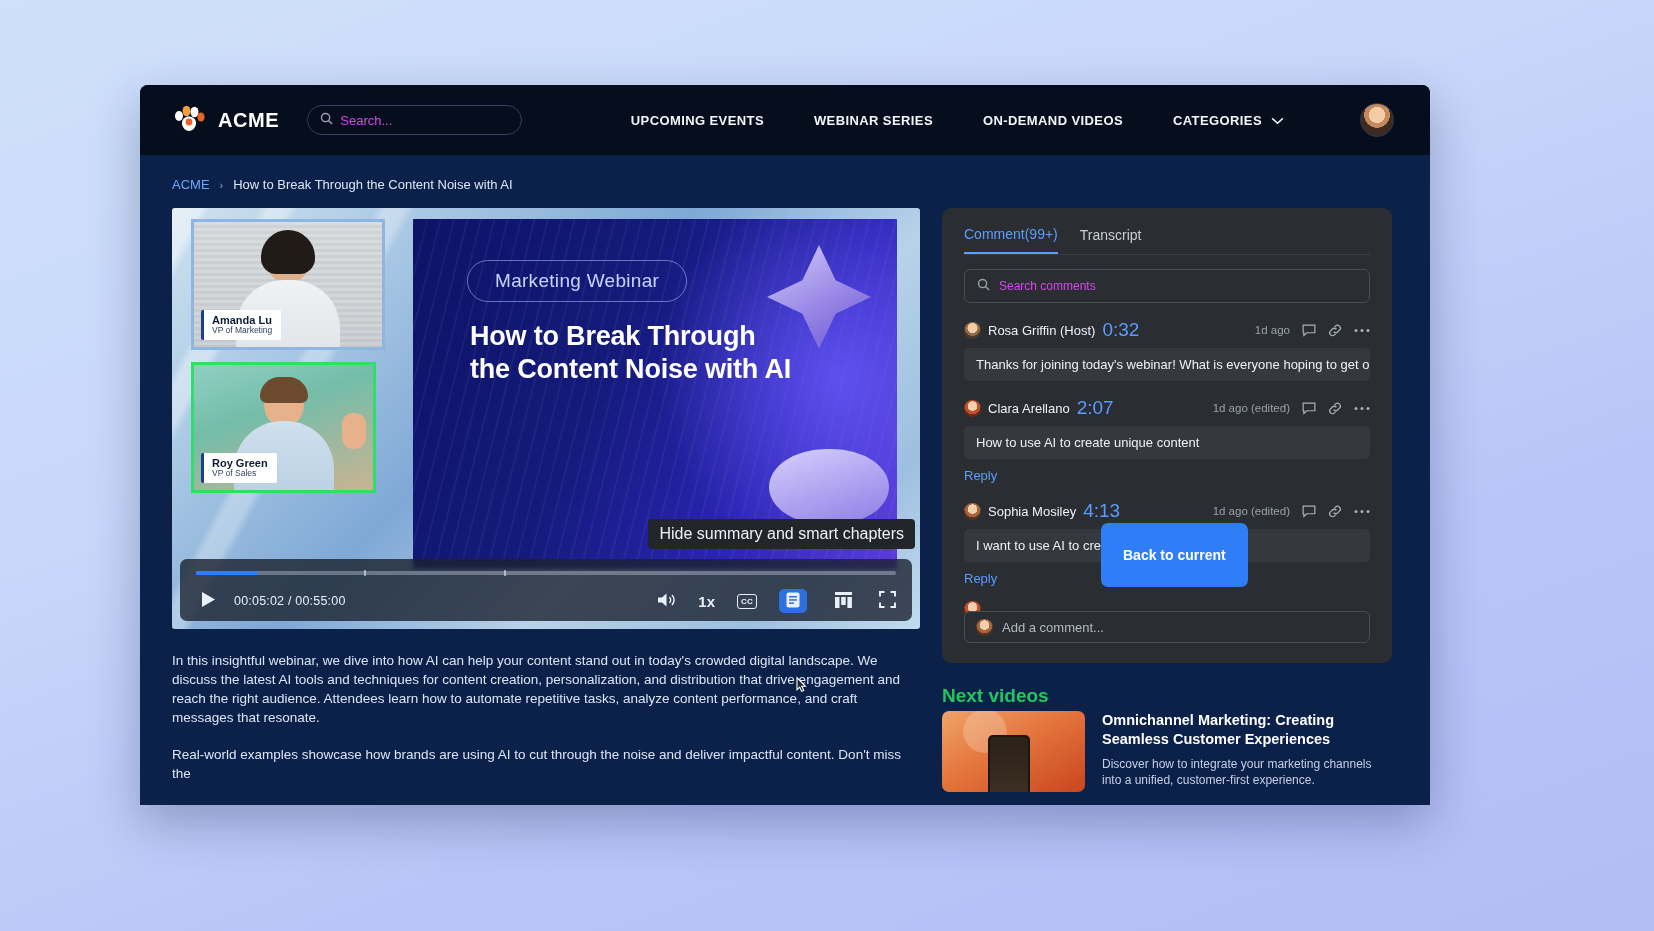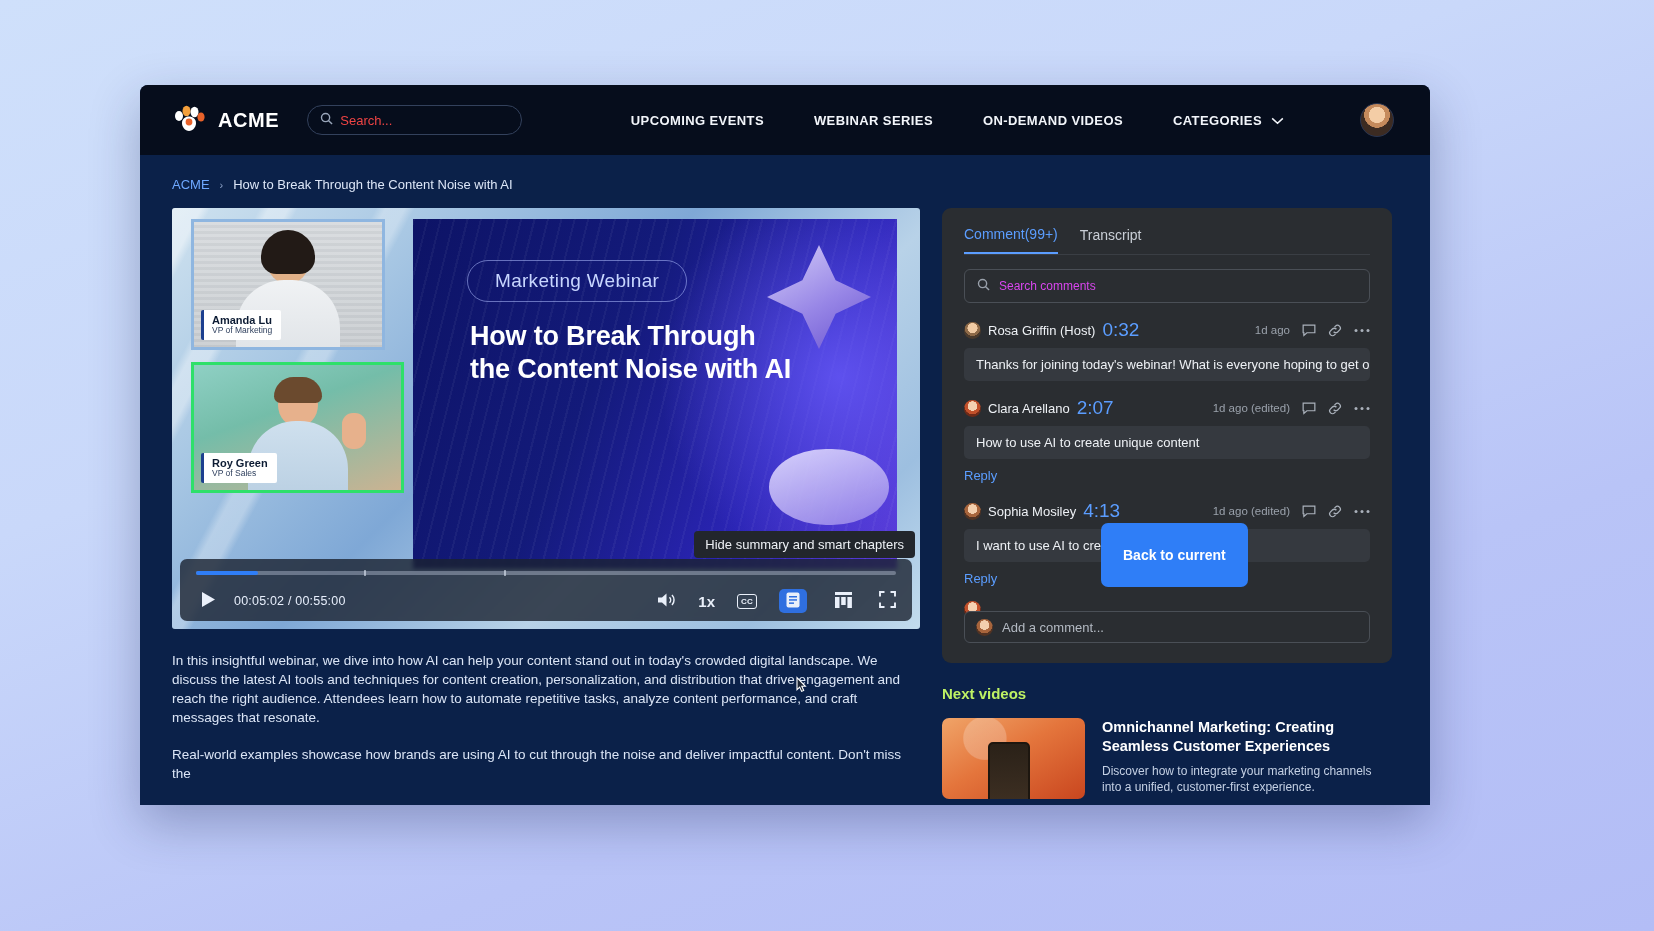--- a/index.html
+++ b/index.html
@@ -36,21 +36,21 @@
     color: #fff; font-size: 20px; font-weight: bold; letter-spacing: .6px;
   }
   .search-box {
     margin-left: 28px;
     width: 215px; height: 30px;
     border: 1px solid #33415c; border-radius: 15px;
     display: flex; align-items: center; gap: 7px;
     padding: 0 12px;
     background: transparent;
   }
-  .search-box .ph { color: #ef4444; font-size: 13px; }
+  .search-box .ph { color: #d946ef; font-size: 13px; }
   .nav { margin-left: auto; display: flex; align-items: center; gap: 50px; }
   .nav a {
     color: #f2f5fa; font-size: 13px; font-weight: bold;
     letter-spacing: .4px; text-decoration: none; white-space: nowrap;
   }
   .nav .cat { display: flex; align-items: center; gap: 9px; }
   .avatar-btn {
     margin-left: 26px;
     width: 34px; height: 34px; border-radius: 50%;
     overflow: hidden; flex: none;
@@ -84,21 +84,21 @@
   }
   .speaker-tile {
     position: absolute; background: #d9dde2; overflow: hidden;
   }
   #tile-amanda {
     left: 19px; top: 11px; width: 194px; height: 131px;
     border: 3px solid #8fb6e0;
     background: linear-gradient(180deg,#d2d5d8 0%,#c6cacd 55%,#b9bdc1 100%);
   }
   #tile-roy {
-    left: 19px; top: 154px; width: 213px; height: 131px;
+    left: 19px; top: 154px; width: 185px; height: 131px;
     border: 3px solid #2ee06a;
     background: linear-gradient(180deg,#9fd2c8 0%,#7fc0ae 40%,#c7b396 100%);
   }
   .p-head { position:absolute; left:50%; transform:translateX(-50%); border-radius:50%; }
   .p-body { position:absolute; left:50%; transform:translateX(-50%); border-radius: 48px 48px 0 0; }
   .name-tag {
     position: absolute; left: 7px; bottom: 7px;
     background: #fff; border-radius: 2px;
     padding: 4px 9px 4px 8px;
     border-left: 3px solid #1c3f8f;
@@ -134,23 +134,23 @@
     opacity: .92;
   }
   .slide-pill {
     position: absolute; right: 8px; bottom: 44px; width: 120px; height: 76px;
     background: linear-gradient(160deg, rgba(226,221,255,.92), rgba(150,132,232,.88));
     border-radius: 60px / 40px;
     filter: blur(.3px);
   }
 
   #tooltip-hide {
-    position: absolute; right: 5px; bottom: 71px;
+    position: absolute; right: 5px; bottom: 80px;
     background: #22262c; color: #eef1f5;
-    font-size: 13px; padding: 6px 11px; border-radius: 4px;
+    font-size: 16px; padding: 6px 11px; border-radius: 4px;
     white-space: nowrap;
   }
 
   
   #controls {
     position: absolute; left: 8px; right: 8px; bottom: 8px;
     height: 62px; border-radius: 7px;
     background: rgba(26,34,48,.80);
     backdrop-filter: blur(2px);
     padding: 12px 16px 0 16px;
@@ -231,22 +231,22 @@
   #add-comment {
     position: absolute; left: 22px; right: 22px; bottom: 20px;
     height: 32px; border: 1px solid #4a4f56; border-radius: 6px;
     display: flex; align-items: center; gap: 9px; padding: 0 11px;
     background: #2a2d31;
     text-align: center;
   }
   #add-comment .ph { color: #b4bac3; font-size: 13px; }
 
   #next-videos { margin-top: 22px; }
-  #next-title { color: #bef264; font-size: 15px; font-weight: bold; }
-  .next-item { display: flex; gap: 17px; margin-top: 16px; }
+  #next-title { color: #22c55e; font-size: 19px; font-weight: bold; }
+  .next-item { display: flex; gap: 17px; margin-top: 4px; }
   .next-thumb {
     width: 143px; height: 81px; border-radius: 7px; flex: none;
     background:
       radial-gradient(circle at 30% 25%, rgba(255,255,255,.22) 0 18%, rgba(255,255,255,0) 19%),
       linear-gradient(150deg, #f0a468 0%, #e4753c 45%, #c9461f 100%);
     position: relative; overflow: hidden;
   }
   .next-thumb .phone {
     position: absolute; left: 46px; top: 24px; width: 42px; height: 62px;
     background: linear-gradient(180deg,#2a2118,#3d2f22); border-radius: 5px;

